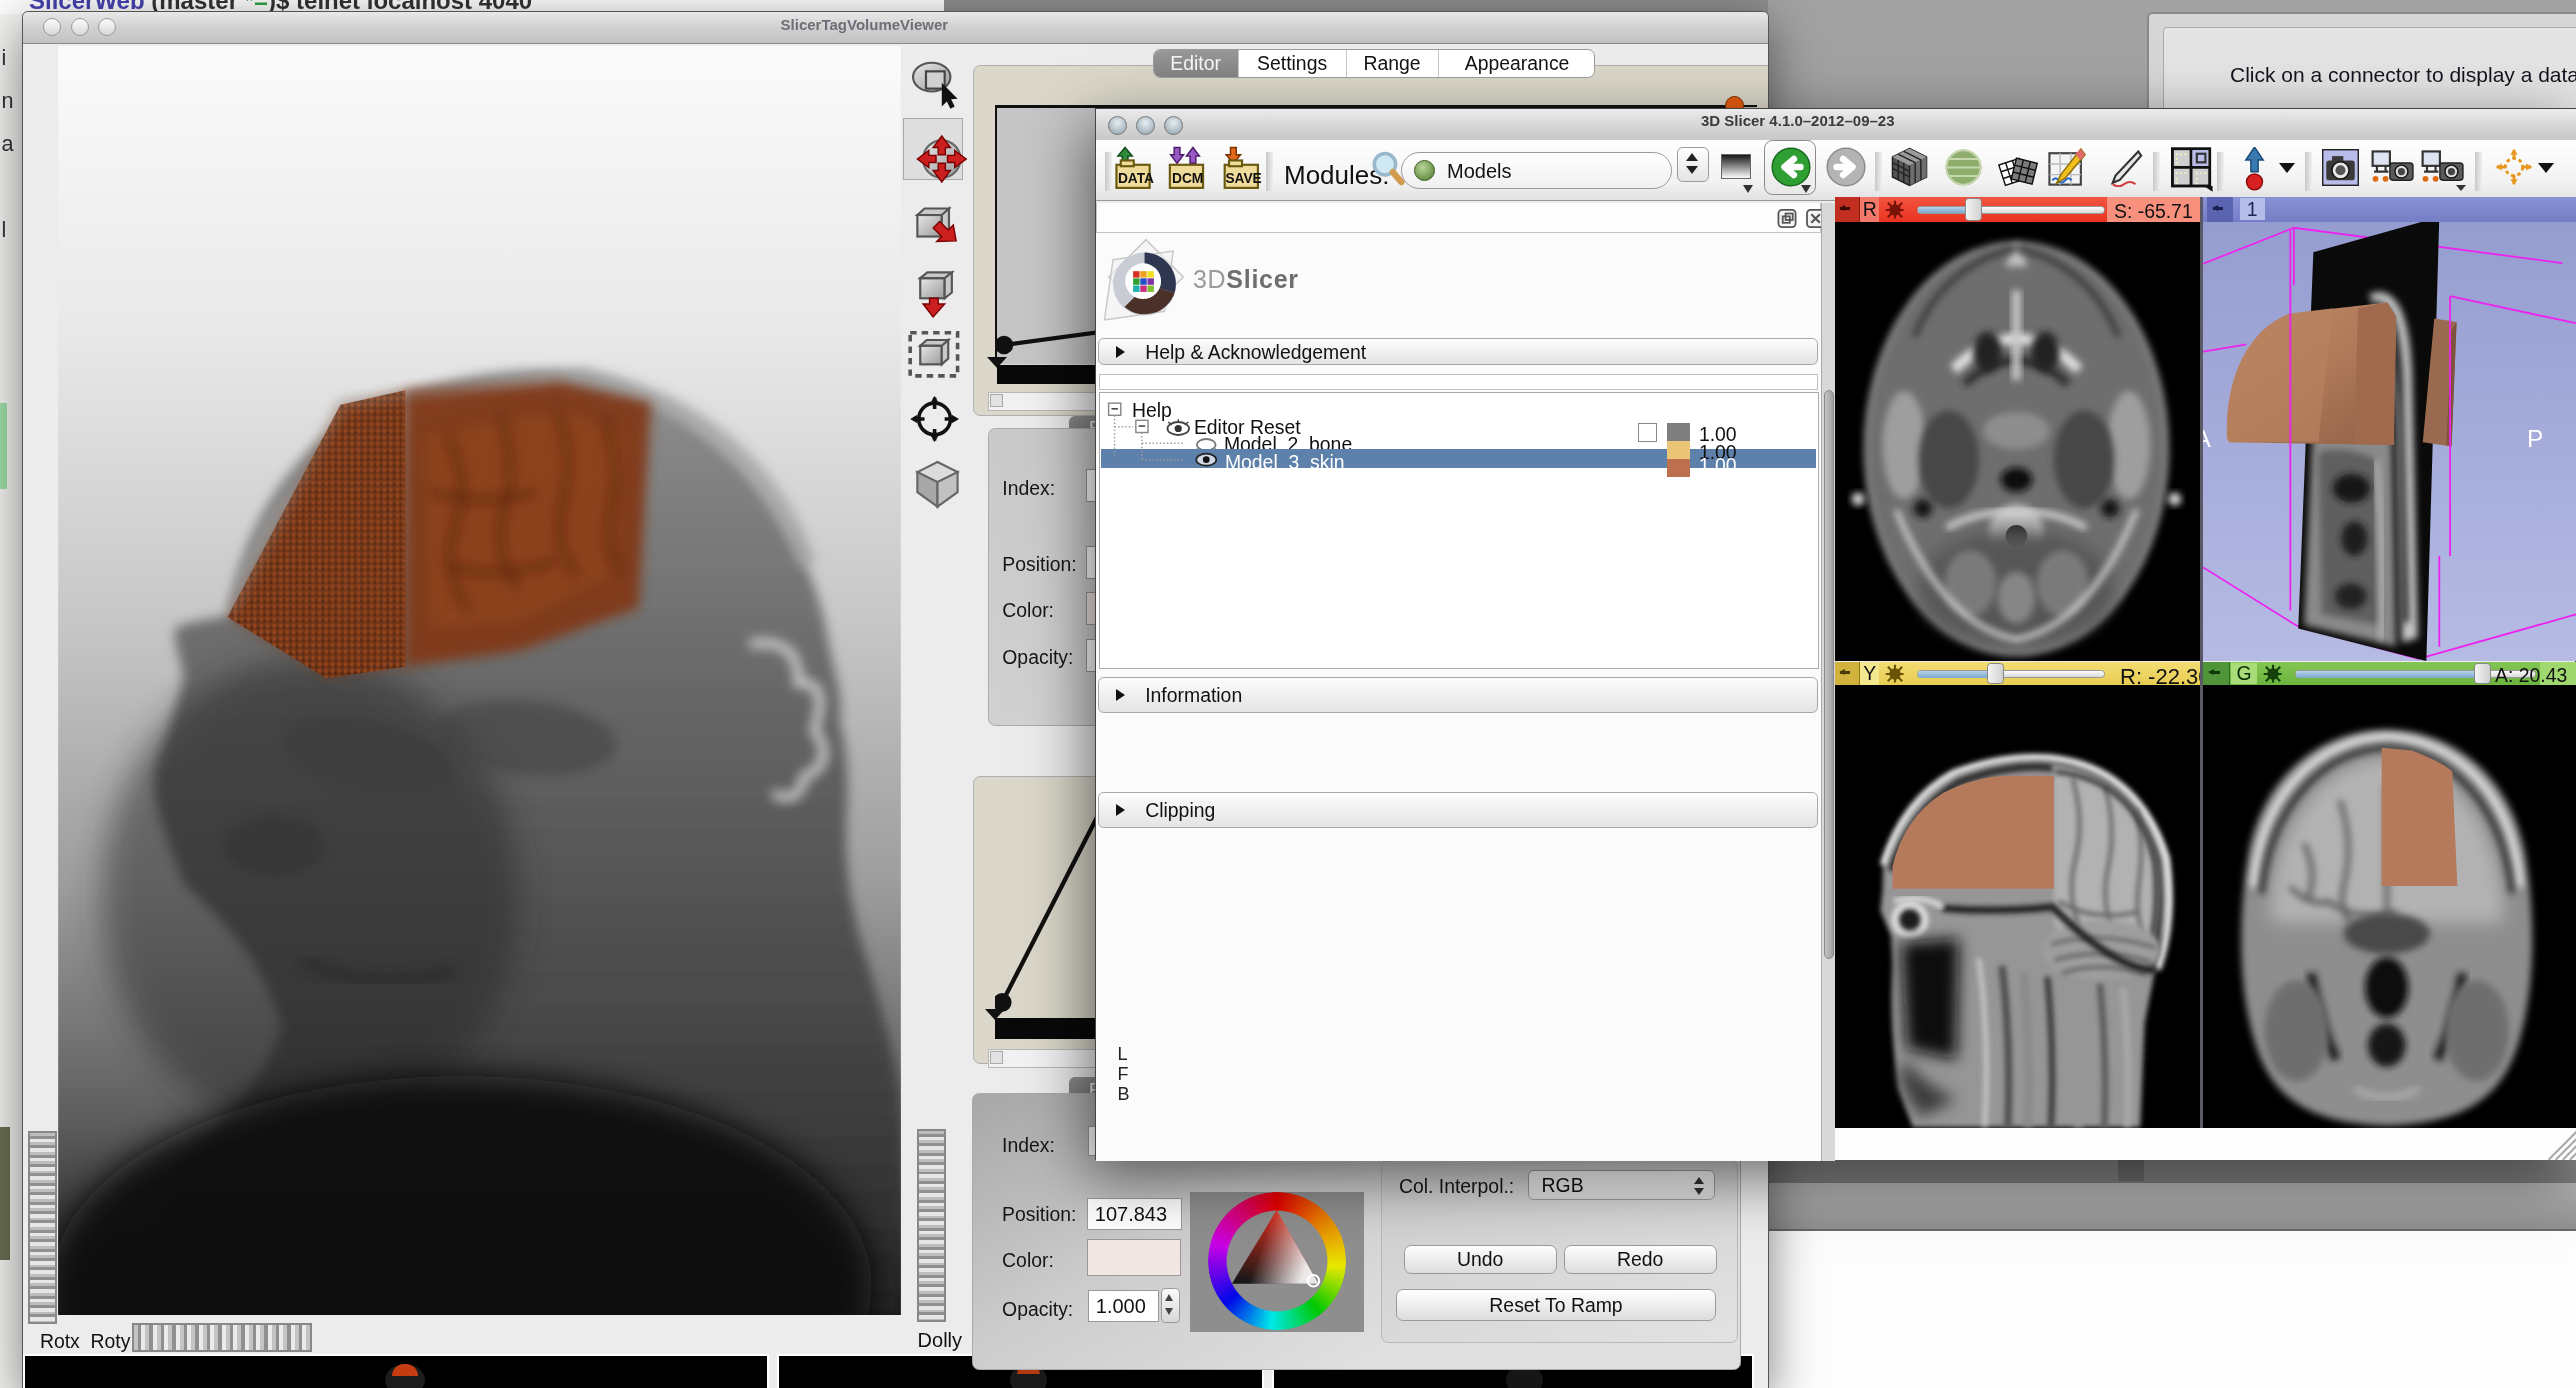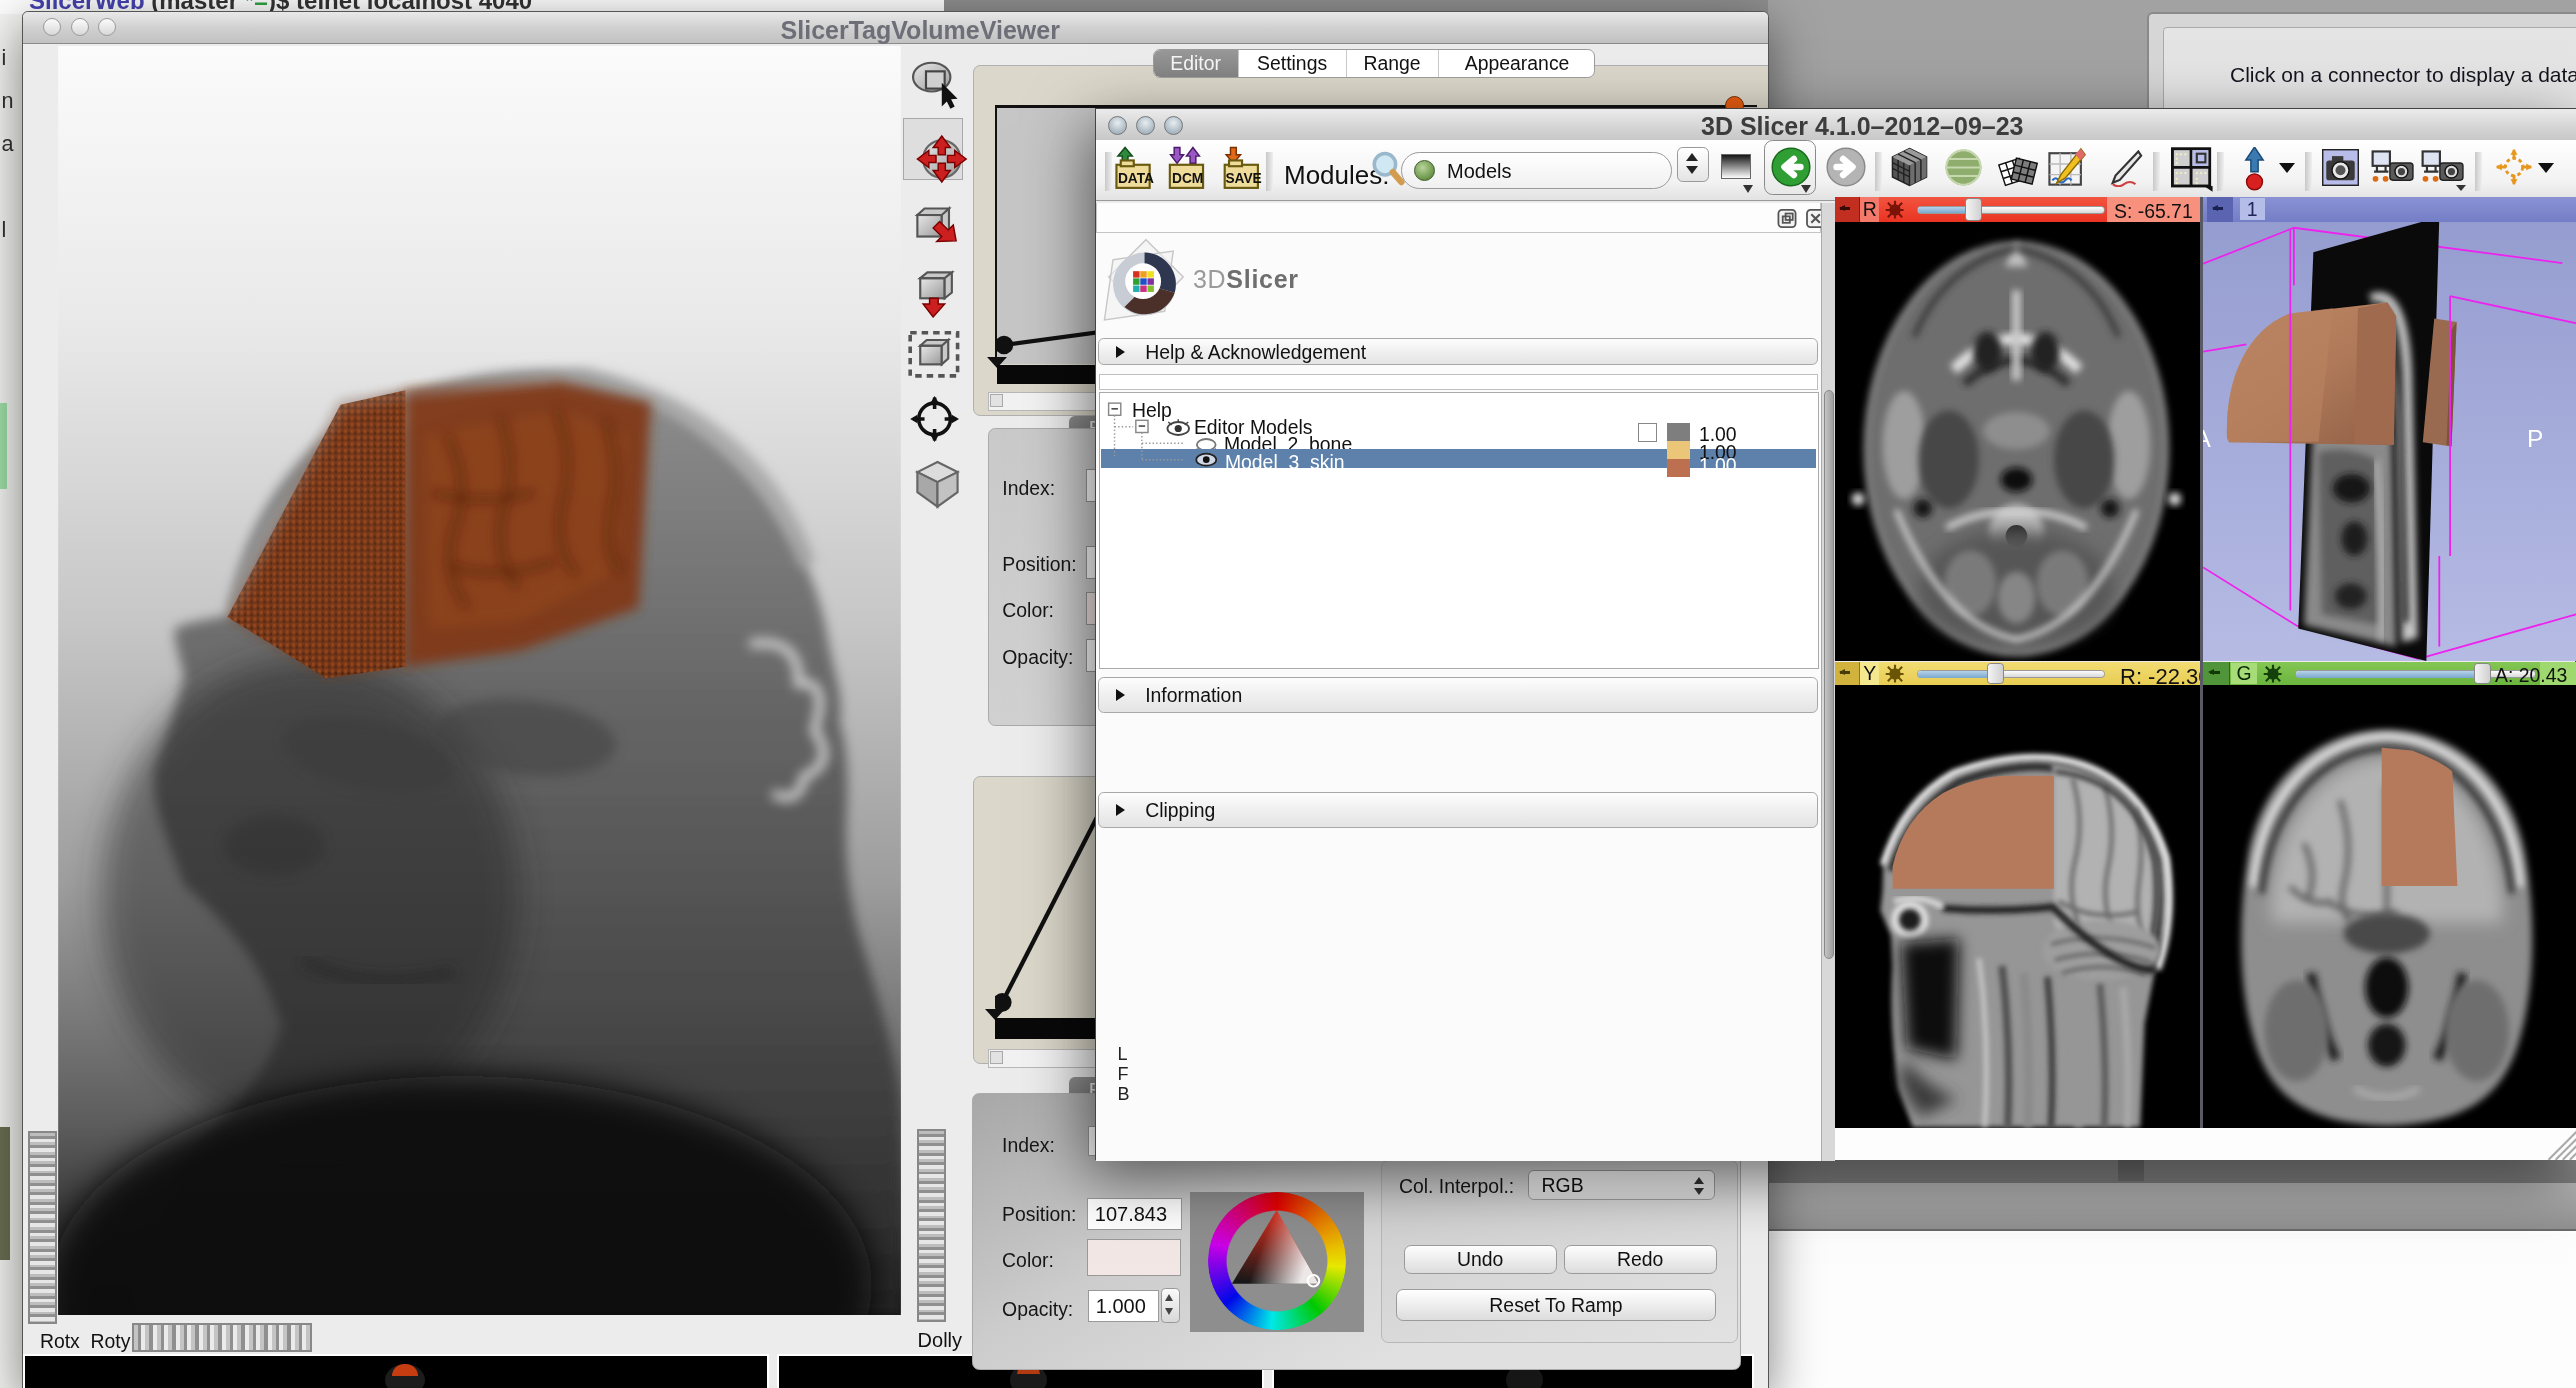--- a/index.html
+++ b/index.html
@@ -1,19 +1,19 @@
 <!DOCTYPE html>
 <html style="font-size:11.5px"><head>
 <meta charset="utf-8">
 <style>
   * { margin:0; padding:0; box-sizing:border-box; }
   html,body { width:2576px; height:1389px; overflow:hidden; background:#fff;
     font-family:"Liberation Sans", sans-serif; }
   .abs { position:absolute; }
-  .win-title { font-size:25px; font-weight:bold; color:#3c3c3c; }
+  .win-title { font-size:15px; font-weight:bold; color:#3c3c3c; }
   .sechdr { position:absolute; left:0; right:0; border:1.4px solid #a8a8a8; border-radius:5.8px;
     background:linear-gradient(#fdfdfd,#ededed 60%,#e4e4e4); }
   .sechdr .tri { position:absolute; left:17.3px; top:50%; transform:translateY(-50%);
     width:0; height:0; border-left:9.4px solid #111; border-top:6.5px solid transparent; border-bottom:6.5px solid transparent; }
   .sechdr .lbl { position:absolute; left:46px; top:50%; transform:translateY(-50%);
     font-size:19.4px; color:#111; }
   .fieldlbl { position:absolute; font-size:19.4px; color:#161616; }
   .btn { position:absolute; border:1.4px solid #9a9a9a; border-radius:7.2px;
     background:linear-gradient(#ffffff,#ececec 55%,#dcdcdc);
     font-size:19.4px; color:#111; text-align:center; }
@@ -561,21 +561,21 @@
           <path d="M 16 22 h 9" stroke="#333" stroke-width="2"></path>
         <rect x="50" y="38" width="17" height="17" fill="#fff" stroke="#888" stroke-width="2"></rect>
           <path d="M 54 46 h 9" stroke="#333" stroke-width="2"></path>
       </svg>
 
       <svg class="abs" style="left:66px;top:26px" width="24.5" height="19" viewBox="0 0 34 26">
         <ellipse cx="17" cy="13" rx="15" ry="9" fill="#fff" stroke="#444" stroke-width="2.5"></ellipse>
         <circle cx="17" cy="13" r="5" fill="#333"></circle>
         <path d="M 3 4 l 5 4 M 31 4 l -5 4 M 17 0 v 5" stroke="#444" stroke-width="2"></path>
       </svg>
-      <div class="abs" style="left:94px;top:23px;font-size:19.4px;color:#111">Editor Models</div>
+      <div class="abs" style="left:94px;top:23px;font-size:19.4px;color:#111">Editor Reset</div>
 
       <svg class="abs" style="left:94px;top:43px" width="24.5" height="19" viewBox="0 0 34 26">
         <ellipse cx="17" cy="12" rx="13" ry="8" fill="#fff" stroke="#777" stroke-width="2.5"></ellipse>
         <path d="M 5 17 l -3 4 M 29 17 l 3 4 M 17 20 v 5" stroke="#777" stroke-width="2"></path>
       </svg>
       <div class="abs" style="left:124px;top:40px;font-size:19.4px;color:#111">Model_2_bone</div>
 
       <div class="abs" style="left:1.4px;top:56px;width:715px;height:19px;background:#5d81aa"></div>
       <svg class="abs" style="left:94px;top:58px" width="24.5" height="17.3" viewBox="0 0 34 26">
         <ellipse cx="17" cy="13" rx="15" ry="9" fill="#cfd8e4" stroke="#222" stroke-width="2.5"></ellipse>

